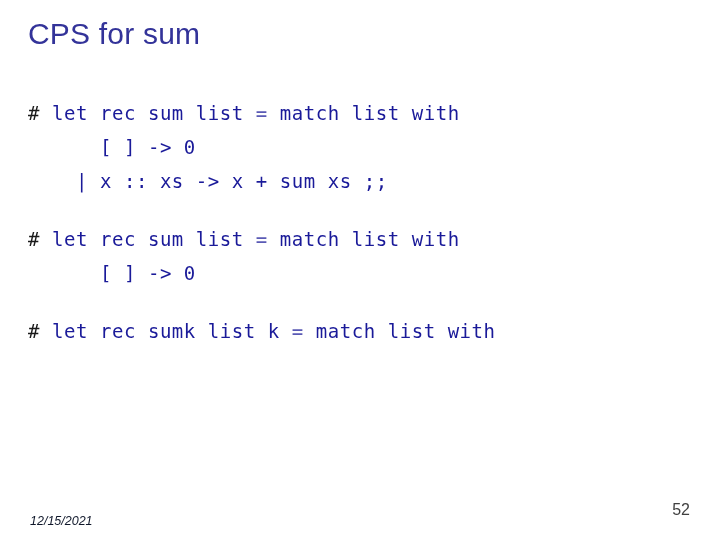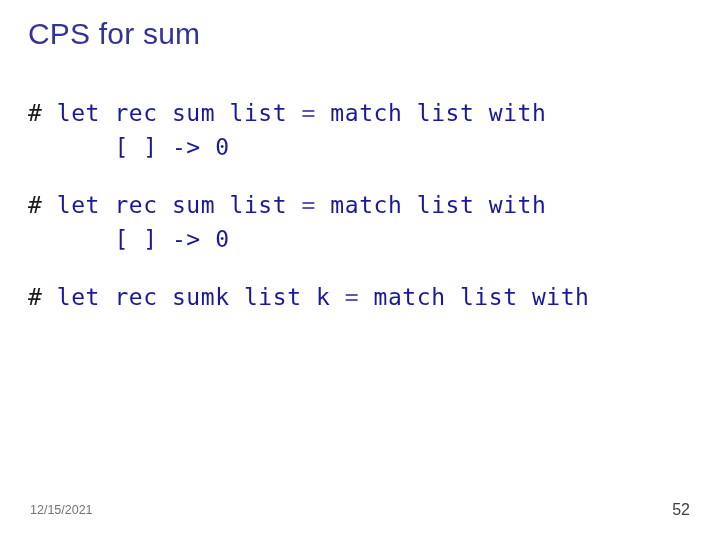--- a/index.html
+++ b/index.html
@@ -48,21 +48,21 @@
 
   .code-block {
     margin: 0 0 24px 0;
   }
   .code-block:last-child {
     margin-bottom: 8px;
   }
 
   .code-line {
     font-family: "DejaVu Sans Mono", "Liberation Mono", monospace;
-    font-size: 23px;
+    font-size: 19px;
     line-height: 34px;
     color: #1a1a99;
     white-space: pre;
     letter-spacing: 0.55px;
   }
 
   
   .prompt {
     color: #1a1a1a;
   }
@@ -75,26 +75,27 @@
   #footer {
     position: absolute;
     left: 0;
     right: 0;
     bottom: 0;
     height: 44px;
   }
   #footer-date {
     position: absolute;
     left: 30px;
-    top: 6px;
+    top: 17px;
     font-family: "Liberation Sans", sans-serif;
     font-size: 12.5px;
     line-height: 16px;
-    color: #737373;
+    color: #0f172a;
     white-space: nowrap;
+    font-style: italic;
   }
   #footer-page-number {
     position: absolute;
     right: 30px;
     top: 6px;
     font-family: Liberation Sans, sans-serif;
     font-size: 16px;
     line-height: 16px;
     color: #404040;
     text-align: right;
@@ -106,20 +107,21 @@
 
 <div id="slide">
 
   <div id="slide-title">CPS for sum</div>
 
   <div id="code-body">
 
     <div class="code-block">
       <div class="code-line"><span class="prompt"># </span><span>let rec sum list </span><span class="op-eq">=</span><span> match list with</span></div>
       <div class="code-line"><span class="prompt"></span><span>      [ ] -&gt; 0</span><span class="op-eq"></span><span></span></div>
+      <div class="code-line"><span class="prompt"></span><span>    | x :: xs -&gt; x + sum xs ;;</span><span class="op-eq"></span><span></span></div>
     </div>
 
     <div class="code-block">
       <div class="code-line"><span class="prompt"># </span><span>let rec sum list </span><span class="op-eq">=</span><span> match list with</span></div>
       <div class="code-line"><span class="prompt"></span><span>      [ ] -&gt; 0</span><span class="op-eq"></span><span></span></div>
     </div>
 
     <div class="code-block">
       <div class="code-line"><span class="prompt"># </span><span>let rec sumk list k </span><span class="op-eq">=</span><span> match list with</span></div>
     </div>

